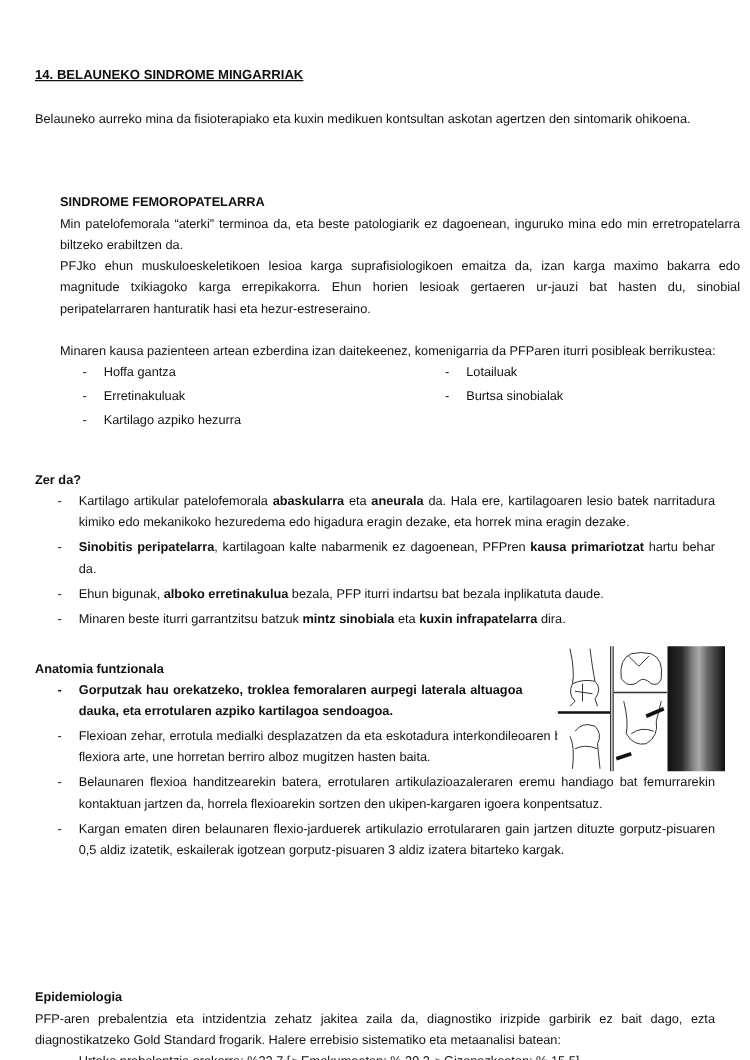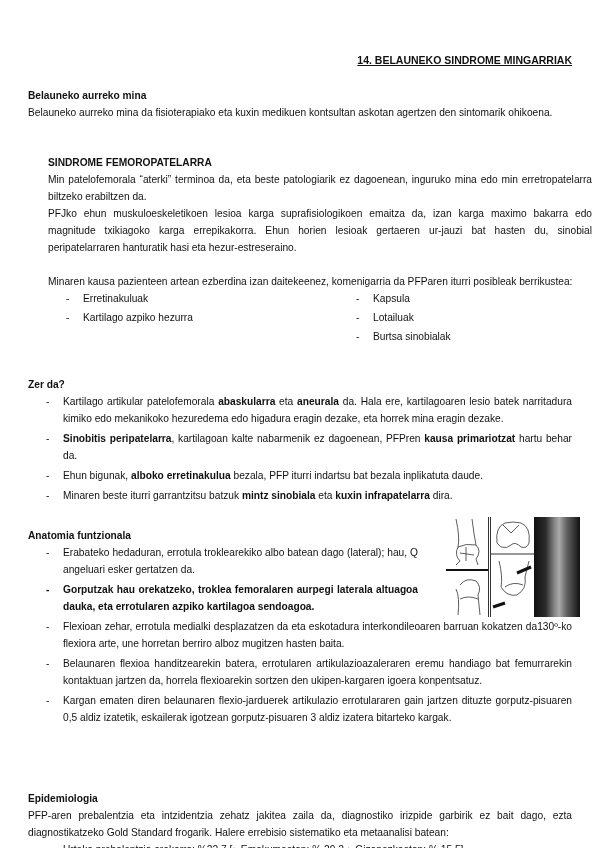--- a/index.html
+++ b/index.html
@@ -3,21 +3,21 @@
 <meta charset="utf-8">
 <style>
   html, body { margin: 0; padding: 0; background: #ffffff; }
   body {
     width: 600px; height: 848px; overflow: hidden; position: relative;
     font-family: "Liberation Sans", sans-serif; color: #111;
     font-size: 10.2px; line-height: 17px;
   }
   .page { position: absolute; left: 28px; top: 0; width: 544px; }
   .title {
-    position: absolute; top: 52px; left: 0; width: 544px; text-align: right;
+    position: absolute; top: 52px; left: 0; width: 544px; text-align: left;
     font-weight: bold; text-decoration: underline; font-size: 10.5px;
   }
   .block { position: absolute; left: 0; width: 544px; }
   .h { font-weight: bold; }
   p { margin: 0; text-align: justify; }
   ul.dash { list-style: none; margin: 0; padding: 0; }
   ul.dash li { position: relative; padding-left: 35px; margin-bottom: 3px; text-align: justify; }
   ul.dash li::before { content: "-"; position: absolute; left: 18px; top: 0; }
   .cols { display: flex; }
   .cols ul { width: 290px; }
@@ -33,36 +33,35 @@
   .indent-line { padding-left: 35px; }
 </style>
 </head>
 <body>
 
 <div class="page">
 
   <div class="title">14. BELAUNEKO SINDROME MINGARRIAK</div>
 
   <div class="block" style="top:87px;">
-    <div class="h">Belauneko aurreko mina</div>
     <p>Belauneko aurreko mina da fisioterapiako eta kuxin medikuen kontsultan askotan agertzen den sintomarik ohikoena.</p>
   </div>
 
   <div class="block" style="top:154px;margin-left:20px;">
     <div class="h">SINDROME FEMOROPATELARRA</div>
     <p>Min patelofemorala “aterki” terminoa da, eta beste patologiarik ez dagoenean, inguruko mina edo min erretropatelarra biltzeko erabiltzen da.</p>
     <p>PFJko ehun muskuloeskeletikoen lesioa karga suprafisiologikoen emaitza da, izan karga maximo bakarra edo magnitude txikiagoko karga errepikakorra. Ehun horien lesioak gertaeren ur-jauzi bat hasten du, sinobial peripatelarraren hanturatik hasi eta hezur-estreseraino.</p>
     <p style="margin-top:17px;">Minaren kausa pazienteen artean ezberdina izan daitekeenez, komenigarria da PFParen iturri posibleak berrikustea:</p>
     <div class="cols">
       <ul class="dash">
+        <li>Hoffa gantza</li>
         <li>Erretinakuluak</li>
         <li>Kartilago azpiko hezurra</li>
       </ul>
       <ul class="dash">
-        <li>Kapsula</li>
         <li>Lotailuak</li>
         <li>Burtsa sinobialak</li>
       </ul>
     </div>
   </div>
 
   <div class="block" style="top:376px;">
     <div class="h">Zer da?</div>
     <ul class="dash">
       <li>
@@ -76,21 +75,20 @@
       </li>
       <li>
         <span>Minaren beste iturri garrantzitsu batzuk </span><b>mintz sinobiala</b><span> eta </span><b>kuxin infrapatelarra</b><span> dira.</span>
       </li>
     </ul>
   </div>
 
   <div class="block" style="top:527px;">
     <div class="h">Anatomia funtzionala</div>
     <ul class="dash">
-      <li style="width:355px;">Erabateko hedaduran, errotula troklearekiko albo batean dago (lateral); hau, Q angeluari esker gertatzen da.</li>
       <li style="width:355px;font-weight:bold;">Gorputzak hau orekatzeko, troklea femoralaren aurpegi laterala altuagoa dauka, eta errotularen azpiko kartilagoa sendoagoa.</li>
       <li>Flexioan zehar, errotula medialki desplazatzen da eta eskotadura interkondileoaren barruan kokatzen da130º-ko flexiora arte, une horretan berriro alboz mugitzen hasten baita.</li>
       <li>Belaunaren flexioa handitzearekin batera, errotularen artikulazioazaleraren eremu handiago bat femurrarekin kontaktuan jartzen da, horrela flexioarekin sortzen den ukipen-kargaren igoera konpentsatuz.</li>
       <li>Kargan ematen diren belaunaren flexio-jarduerek artikulazio errotulararen gain jartzen dituzte gorputz-pisuaren 0,5 aldiz izatetik, eskailerak igotzean gorputz-pisuaren 3 aldiz izatera bitarteko kargak.</li>
     </ul>
   </div>
 
   <div class="figure">
     <div class="fig-cell">
       <svg width="42" height="100" viewBox="0 0 42 100">

